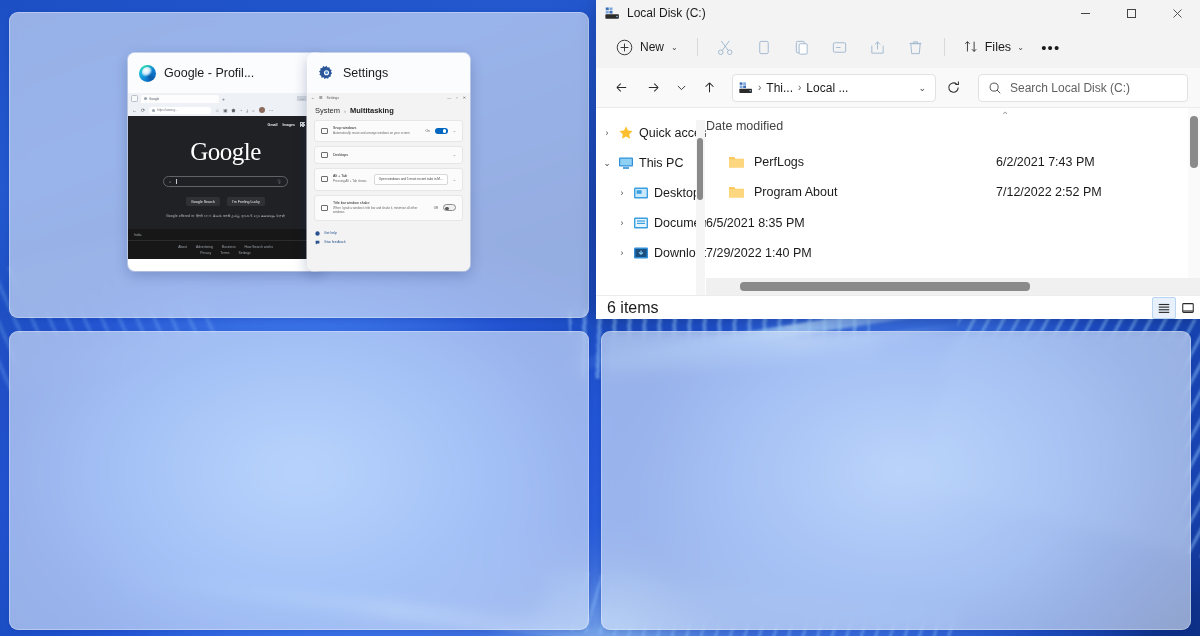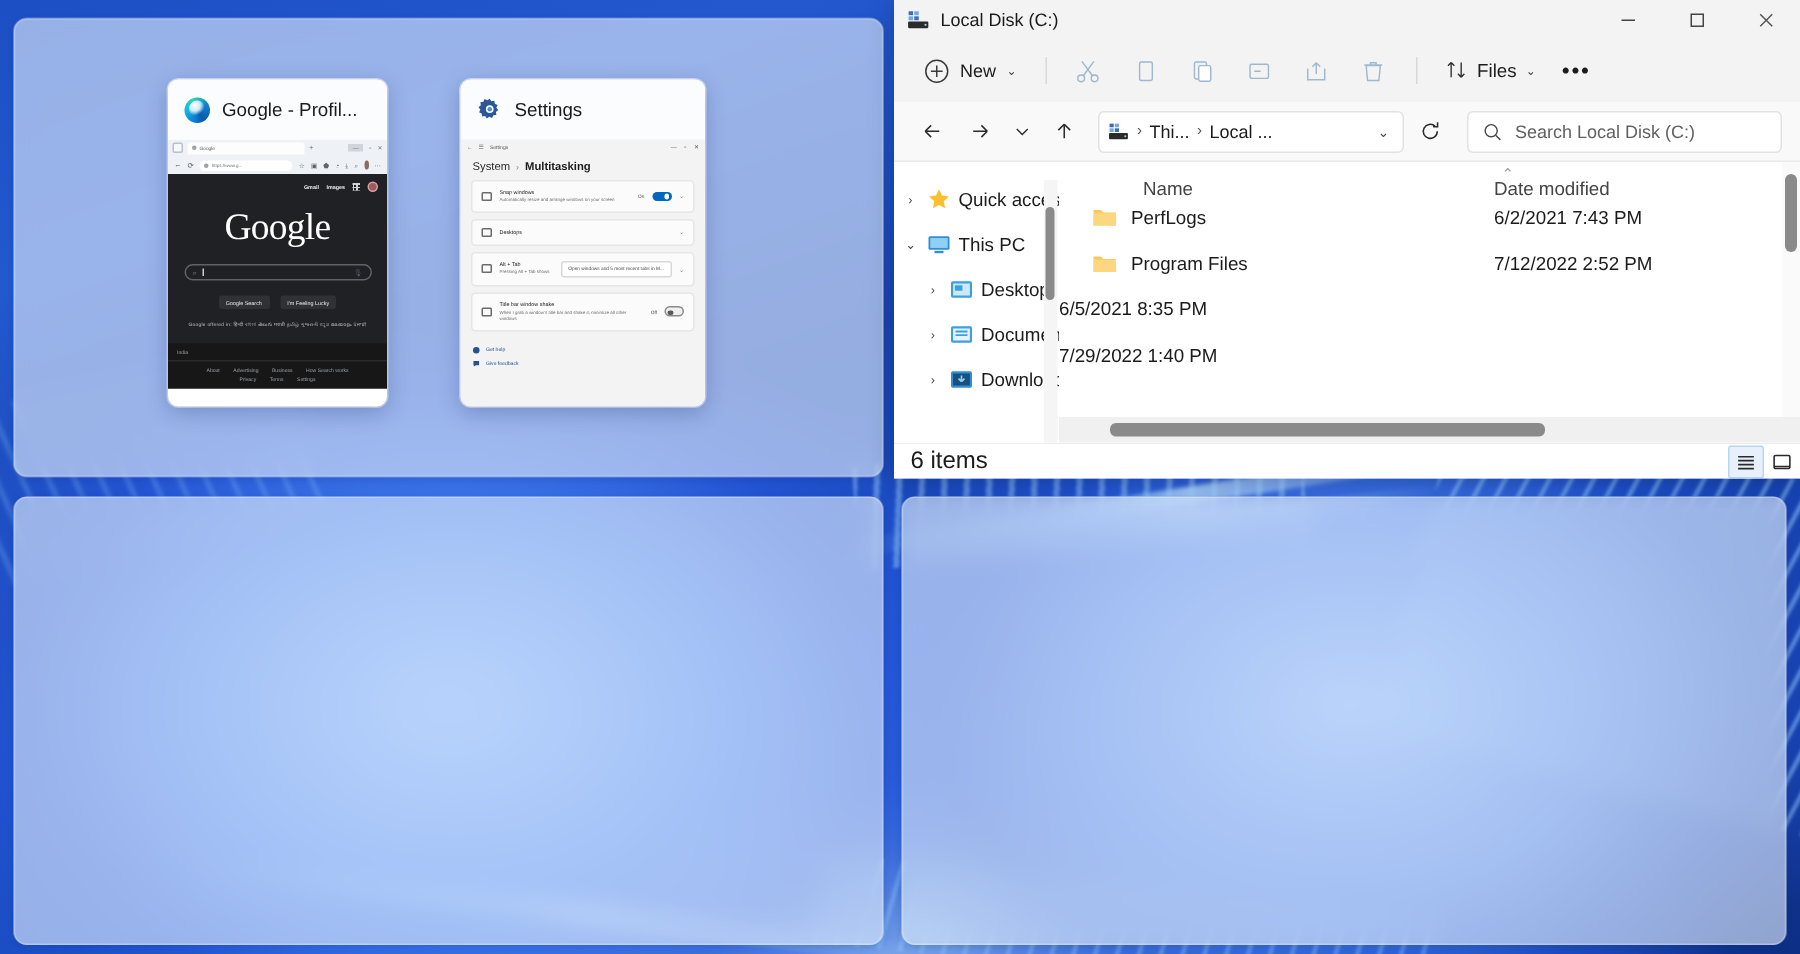--- a/index.html
+++ b/index.html
@@ -56,21 +56,21 @@
   #snap-bottom-right{ left: 601px; top: 331px; width: 590px; height: 299px; }
 
   
   .thumb-card {
     position: absolute;
     background: #ffffff;
     border-radius: 7px;
     overflow: hidden;
     box-shadow: 0 4px 14px rgba(10,35,95,.26), 0 0 0 1px rgba(255,255,255,.55);
   }
-  #thumb-edge     { left: 112px; top: 53px; width: 146px; height: 218px; }
+  #thumb-edge     { left: 128px; top: 53px; width: 195px; height: 218px; }
   #thumb-settings { left: 307px; top: 53px; width: 163px; height: 218px; }
 
   .thumb-title {
     height: 40px;
     display: flex; align-items: center; gap: 8px;
     padding: 0 11px;
     background: #fbfcfe;
   }
   .thumb-title-text {
     font-size: 12.5px; color: #1b1b1b;
@@ -233,21 +233,21 @@
   .np-scroll { position:absolute; right:1px; top:12px; width:9px; height:250px; background:#f5f5f5;}
   .np-scroll-thumb { position:absolute; right:2px; top:18px; width:6px; height:62px;
                      background:#8a8a8a; border-radius:3px; }
 
   
   .ex-list { flex: 1; min-width:0; position: relative; background:#fff; }
   .list-sort-arrow { position:absolute; left:295px; top:2px; font-size:10px; color:#9a9a9a; }
   .list-header { display:flex; align-items:center; height:30px; padding-top:6px; }
   .lh-name { flex: 0 0 290px; padding-left: 56px; font-size:12.5px; color:#444; }
   .lh-date { flex: 1; font-size:12.5px; color:#444; }
-  .list-row { display:flex; align-items:flex-start; height:30.5px; }
+  .list-row { display:flex; align-items:flex-end; height:30.5px; }
   .lr-name { flex: 0 0 290px; display:flex; align-items:center; gap:9px; padding-left:22px; }
   .folder-ico { width:17px; height:14px; flex:none; }
   .lr-name-txt { font-size:12.5px; color:#1b1b1b; }
   .lr-date { flex: 1; font-size:12.5px; color:#1b1b1b; }
 
   .hscroll-track { position:absolute; left:0; right:0; bottom:0; height:17px; background:#f0f0f0; }
   .hscroll-thumb { position:absolute; left:34px; top:4px; width:290px; height:9px;
                    background:#8a8a8a; border-radius:4px; }
   .vscroll-track { position:absolute; right:0; top:0; bottom:17px; width:12px; background:#fafafa;}
   .vscroll-thumb { position:absolute; right:2px; top:8px; width:8px; height:52px;
@@ -637,42 +637,41 @@
 
         <div class="np-scroll">
           <div class="np-scroll-thumb"></div>
         </div>
       </div>
 
       <div class="ex-list">
         <div class="list-sort-arrow">⌃</div>
 
         <div class="list-header">
-          <div class="lh-name">Name</div>
           <div class="lh-date">Date modified</div>
         </div>
 
         <div class="list-row">
           <div class="lr-name">
             <svg class="folder-ico" viewBox="0 0 18 15">
               <path d="M1 2.2h5.4l1.5 1.7H17v9.4H1z" fill="#fbc85e"></path>
               <path d="M1 4.5h16v8.8H1z" fill="#fdd77f"></path>
             </svg>
             <span class="lr-name-txt">PerfLogs</span>
           </div>
           <div class="lr-date">6/2/2021 7:43 PM</div>
         </div>
 
         <div class="list-row">
           <div class="lr-name">
             <svg class="folder-ico" viewBox="0 0 18 15">
               <path d="M1 2.2h5.4l1.5 1.7H17v9.4H1z" fill="#fbc85e"></path>
               <path d="M1 4.5h16v8.8H1z" fill="#fdd77f"></path>
             </svg>
-            <span class="lr-name-txt">Program Files</span>
+            <span class="lr-name-txt">Program About</span>
           </div>
           <div class="lr-date">7/12/2022 2:52 PM</div>
         </div>
 
         <div class="list-row">
           <div class="lr-date">6/5/2021 8:35 PM</div>
         </div>
 
         <div class="list-row">
           <div class="lr-date">7/29/2022 1:40 PM</div>

